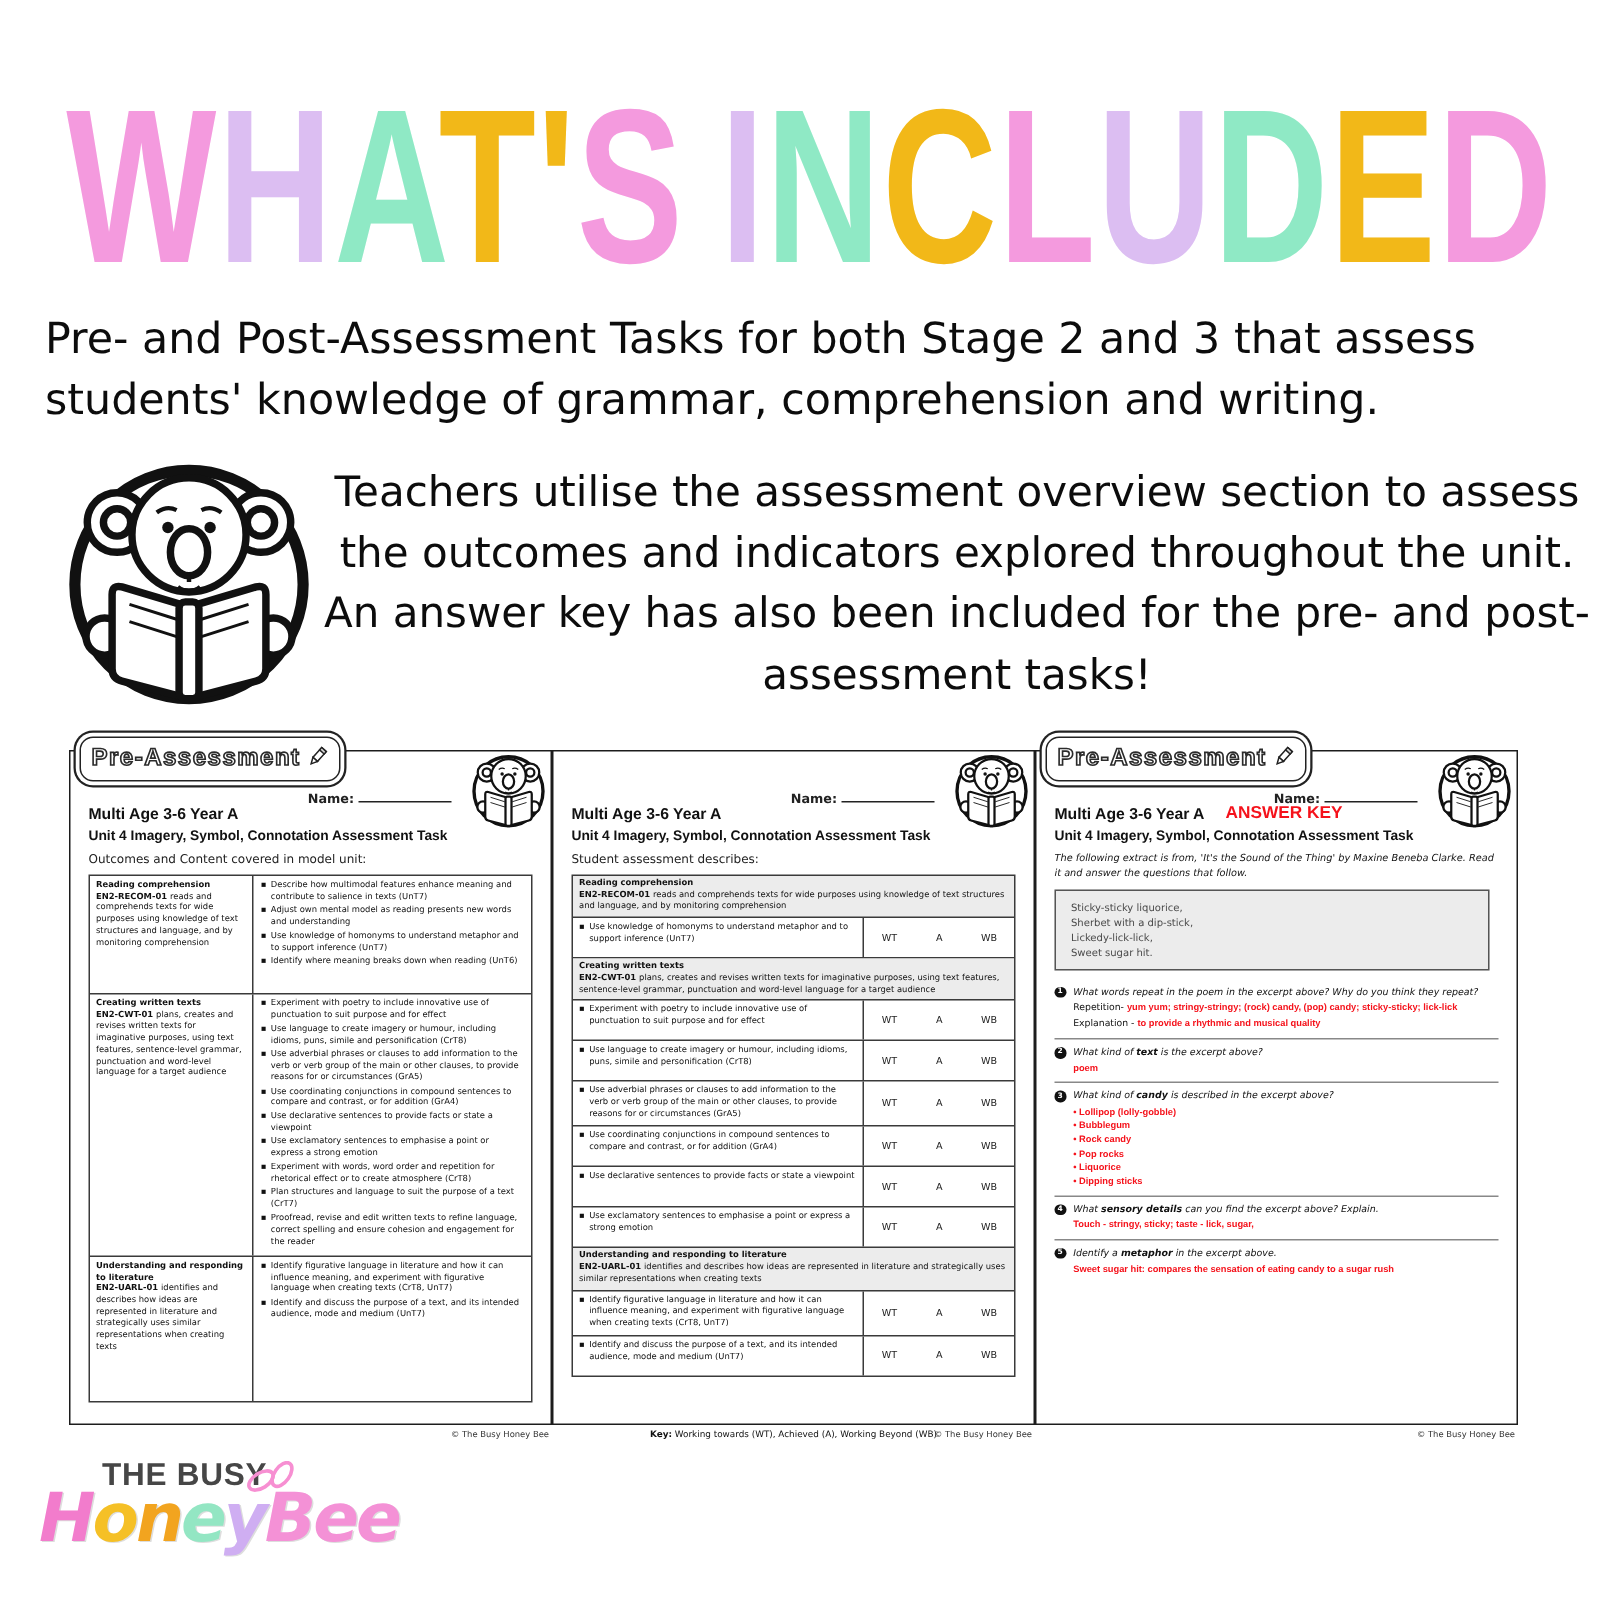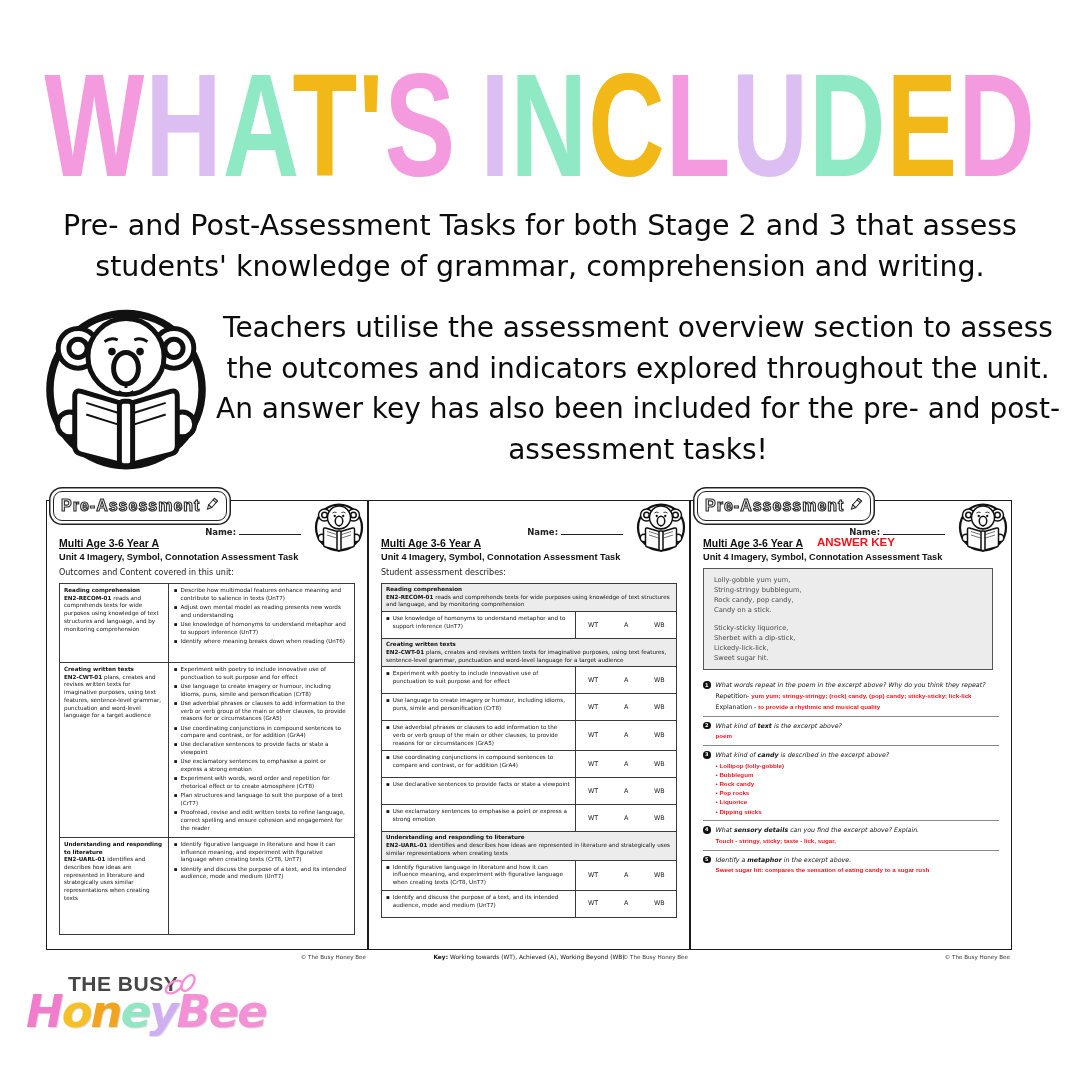--- a/index.html
+++ b/index.html
@@ -6,41 +6,41 @@
   body{width:1080px;height:1080px;position:relative;background:#fff;overflow:hidden;
        font-family:"DejaVu Sans",sans-serif;color:#111;}
 
   
   .title{position:absolute;top:42px;left:0;width:1080px;text-align:center;white-space:nowrap;
          transform:scaleY(1.38);transform-origin:top center;}
   .t-word{display:inline-block;margin:0 12px;}
   .t-letter{font-family:"Liberation Sans",sans-serif;font-weight:800;font-size:106px;letter-spacing:1px;}
 
   
-  .intro{position:absolute;top:205px;left:30px;width:1020px;text-align:center;
+  .intro{position:absolute;top:205px;left:30px;width:1020px;
          font-size:28.5px;line-height:1.45;color:#0c0c0c;}
   .note{position:absolute;left:212px;top:308px;width:852px;text-align:center;
         font-size:28px;line-height:1.45;color:#0c0c0c;}
   .koala-big{position:absolute;left:40px;top:302px;width:172px;height:172px;}
 
   
   .docs{position:absolute;left:46px;top:500px;display:flex;}
   .doc-wrap{width:322px;position:relative;}
   .doc-page{height:450px;border:1.6px solid #1c1c1c;background:#fff;position:relative;
             padding:30px 12px 6px 12px;box-sizing:border-box;}
   .doc-bubble{position:absolute;top:-9px;left:7px;height:28px;background:#fff;z-index:3;
               border:1.6px solid #222;border-radius:9px;display:flex;align-items:center;
               padding:0 7px;box-shadow:0 0 0 2.5px #fff,0 0 0 4px #222;}
   .bubble-text{font-family:"Liberation Sans",sans-serif;font-weight:800;font-size:16px;
                letter-spacing:1px;color:#fff;-webkit-text-stroke:1.1px #2b2b2b;}
   .pencil{margin-left:4px;}
   .name-row{position:absolute;top:26px;right:66px;font-size:8.5px;font-weight:700;color:#222;z-index:2;}
   .name-line{display:inline-block;width:62px;border-bottom:1px solid #222;height:7px;}
   .koala-small{position:absolute;top:0;right:2px;width:52px;height:52px;z-index:2;}
-  .doc-h1{font-family:"Liberation Sans",sans-serif;font-weight:800;font-size:10.5px;margin:6px 0 3px;text-decoration:underline;}
+  .doc-h1{font-family:"Liberation Sans",sans-serif;font-weight:800;font-size:10.5px;margin:6px 0 3px;}
   .doc-h2{font-family:"Liberation Sans",sans-serif;font-weight:800;font-size:9.2px;margin:0 0 6px;}
   .doc-sub{font-size:8px;margin:0 0 6px;color:#222;}
   .h1-row{display:flex;align-items:center;gap:14px;}
   .answer-key{font-family:"Liberation Sans",sans-serif;font-weight:800;font-size:11.5px;}
   .doc-foot{position:relative;height:13px;margin-top:4px;}
   .copy{position:absolute;right:2px;top:0;font-size:5.6px;color:#333;}
   .keyline{position:absolute;left:0;right:0;top:0;text-align:center;font-size:5.9px;color:#111;}
 
   
   .o-table{border:1px solid #3a3a3a;font-size:5.6px;line-height:1.38;}
@@ -156,21 +156,21 @@
   <circle cx="16" cy="74" r="7.5"></circle>
               <circle cx="84" cy="74" r="7.5"></circle>
   <path d="M50 62 L23 54 Q19 53 19 57 L19 87 Q19 91 23 92 L50 99 Z"></path>
   <path d="M50 62 L77 54 Q81 53 81 57 L81 87 Q81 91 77 92 L50 99 Z"></path>
   <rect x="46" y="60" width="8" height="39" rx="2.5"></rect>
  </g>
  <path d="M26 61 L45 67 M26 68 L45 74 M55 67 L74 61 M55 74 L74 68" stroke="#111" stroke-width="1.2" fill="none"></path>
 </svg></div>
       <div class="doc-h1">Multi Age 3-6 Year A</div>
       <div class="doc-h2">Unit 4 Imagery, Symbol, Connotation Assessment Task</div>
-      <div class="doc-sub">Outcomes and Content covered in this unit:</div>
+      <div class="doc-sub">Outcomes and Content covered in model unit:</div>
       <div class="o-table" id="doc1Table">
           <div class="o-row">
             <div class="o-left"><b>Reading comprehension</b><br><b>EN2-RECOM-01 </b>reads and comprehends texts for wide purposes using knowledge of text structures and language, and by monitoring comprehension</div>
             <div class="o-right">
               <div class="bl">
                 <span class="dot">▪</span>
                 <span>Describe how multimodal features enhance meaning and contribute to salience in texts (UnT7)</span>
               </div>
               <div class="bl">
                 <span class="dot">▪</span>
@@ -427,27 +427,22 @@
   <path d="M50 62 L77 54 Q81 53 81 57 L81 87 Q81 91 77 92 L50 99 Z"></path>
   <rect x="46" y="60" width="8" height="39" rx="2.5"></rect>
  </g>
  <path d="M26 61 L45 67 M26 68 L45 74 M55 67 L74 61 M55 74 L74 68" stroke="#111" stroke-width="1.2" fill="none"></path>
 </svg></div>
       <div class="h1-row">
         <div class="doc-h1">Multi Age 3-6 Year A</div>
         <div class="answer-key" id="answerKeyLabel" style="color: rgb(245, 18, 27);">ANSWER KEY</div>
       </div>
       <div class="doc-h2">Unit 4 Imagery, Symbol, Connotation Assessment Task</div>
+      <div class="intro-it">The following extract is from, 'It's the Sound of the Thing' by Maxine Beneba Clarke. Read it and answer the questions that follow.</div>
       <div class="poem" id="poemBox">
-          <div class="stanza">
-            <div>Lolly-gobble yum yum,</div>
-            <div>String-stringy bubblegum,</div>
-            <div>Rock candy, pop candy,</div>
-            <div>Candy on a stick.</div>
-          </div>
           <div class="stanza">
             <div>Sticky-sticky liquorice,</div>
             <div>Sherbet with a dip-stick,</div>
             <div>Lickedy-lick-lick,</div>
             <div>Sweet sugar hit.</div>
           </div>
         </div>
       <div id="questions">
           <div class="q">
             <div class="q-num">1</div>

